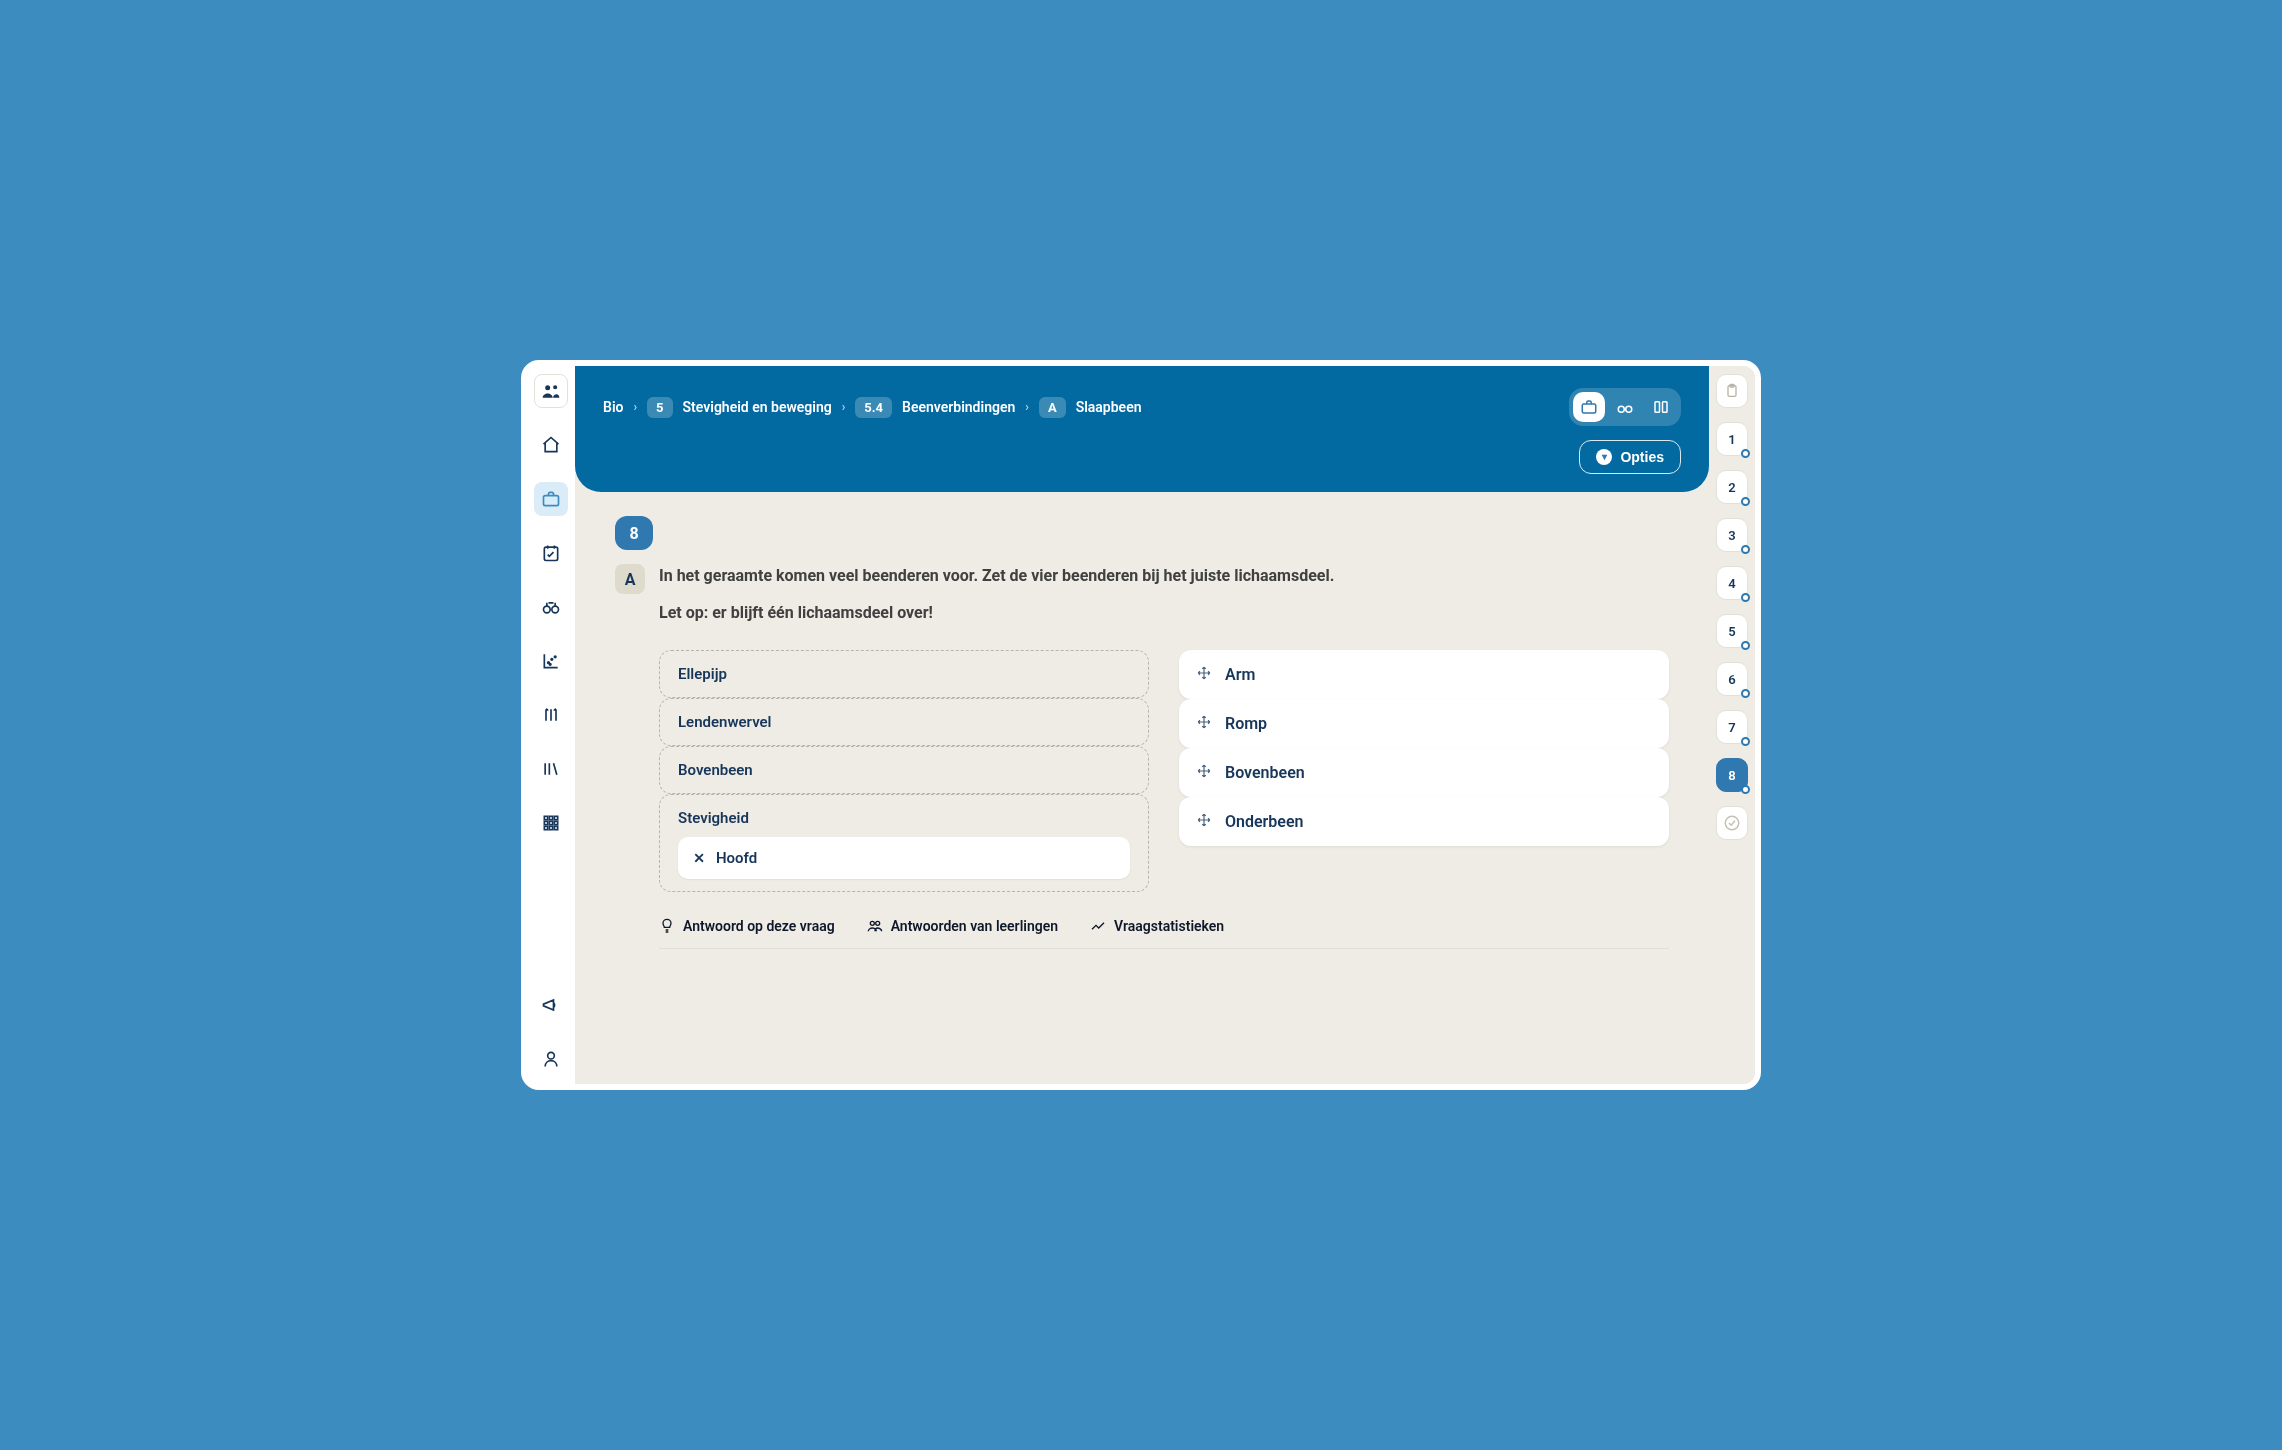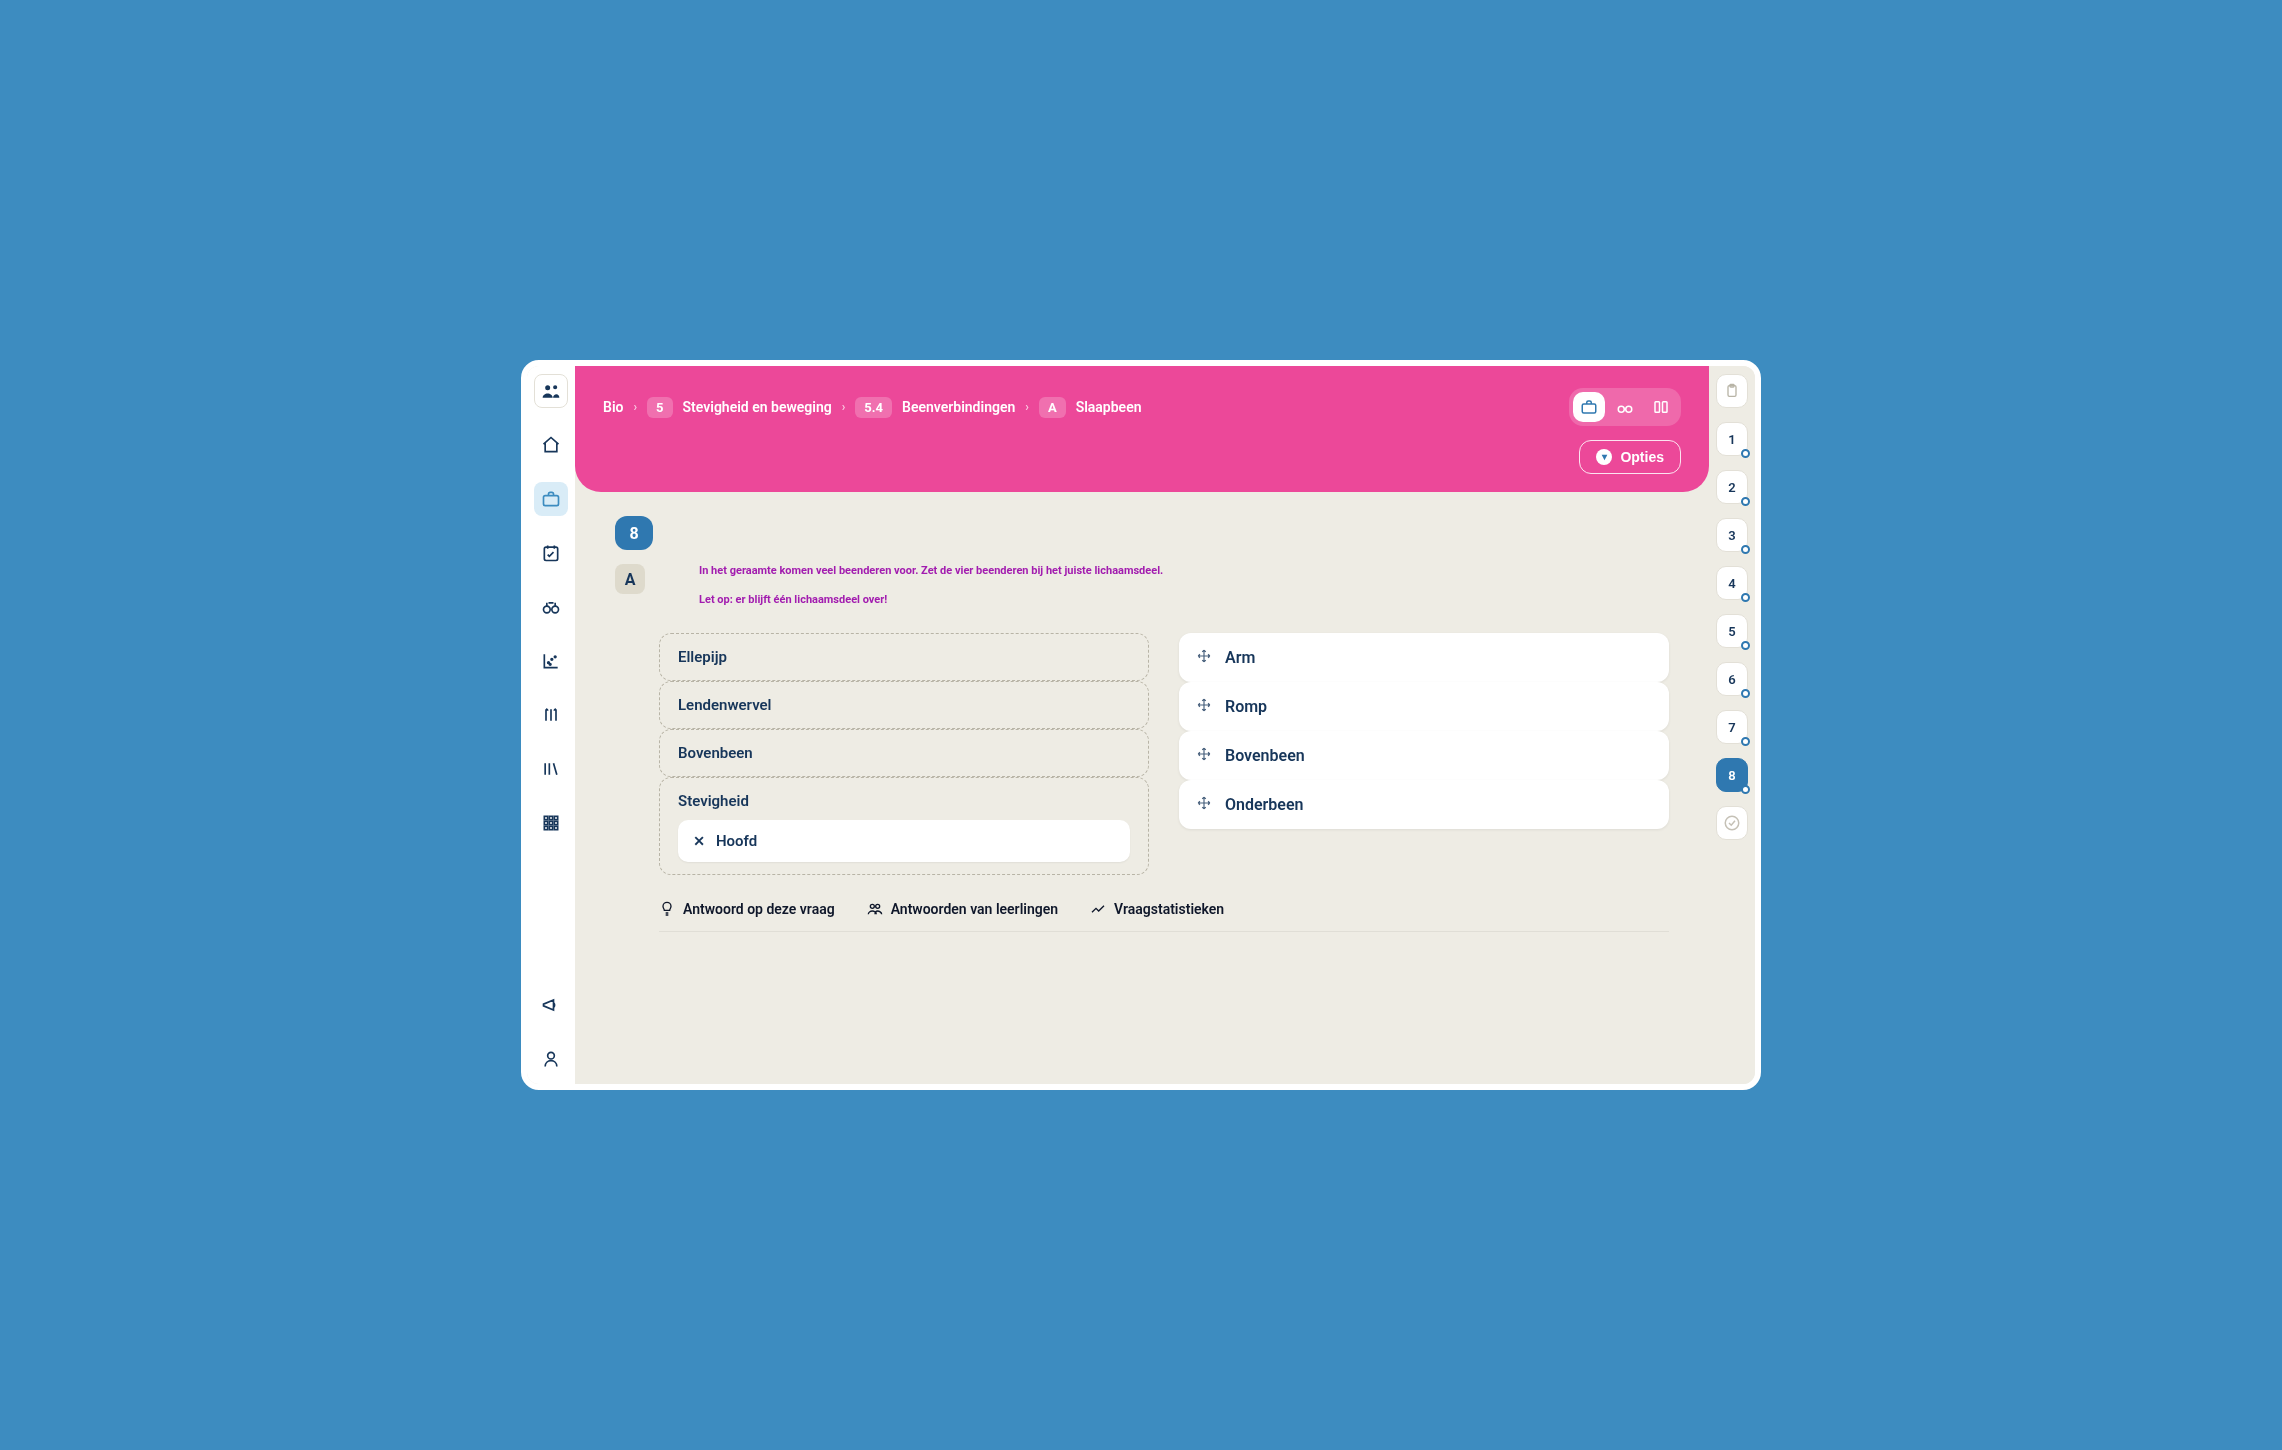--- a/index.html
+++ b/index.html
@@ -61,21 +61,21 @@
   .main {
     flex: 1;
     display: flex;
     flex-direction: column;
     position: relative;
     overflow: hidden;
   }
 
   
   .header {
-    background: #ec4899;
+    background: #0369a1;
     color: #fff;
     padding: 22px 28px 18px 28px;
     border-bottom-left-radius: 26px;
     border-bottom-right-radius: 26px;
     margin: 0 0 0 0;
   }
   .header-row1 {
     display: flex;
     align-items: center;
     justify-content: space-between;
@@ -166,24 +166,23 @@
     background:#dedacc;
     border-radius:8px;
     display:flex;align-items:center;justify-content:center;
     font-weight:700;
     color:#17365a;
     flex-shrink:0;
     margin-top:2px;
   }
   .question-text {
     font-weight:700;
-    color:#a21caf;
-    font-size:11px;
+    color:#404040;
+    font-size:16px;
     line-height:1.7;
-    margin-left:40px;
   }
 
   .drag-area {
     display:flex;
     gap:30px;
     margin-left:44px;
   }
   .dropzones, .draggables {
     flex:1;
     display:flex;

